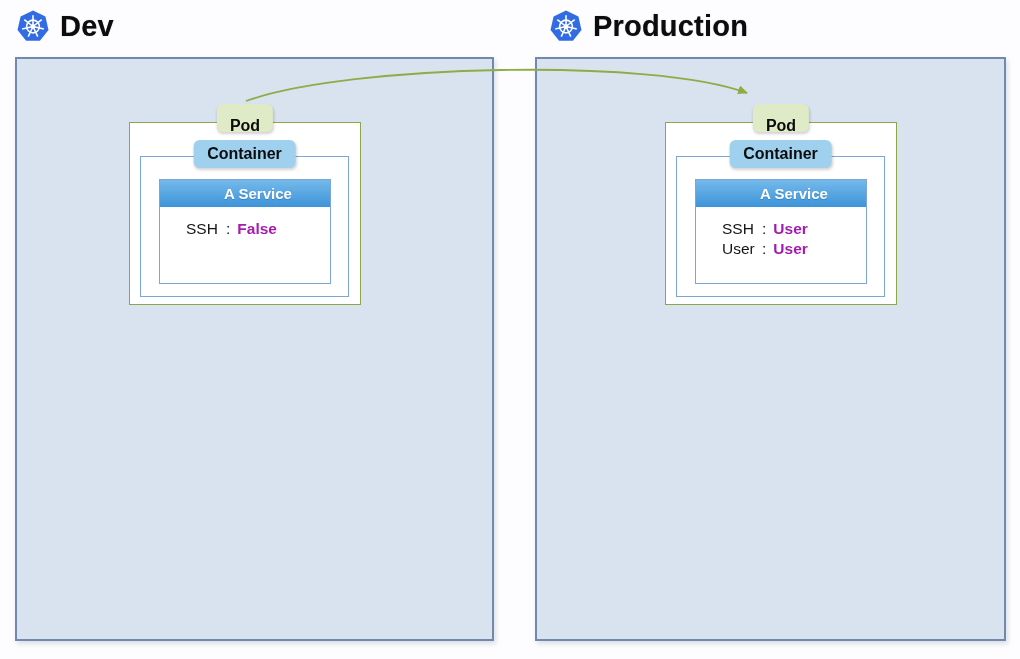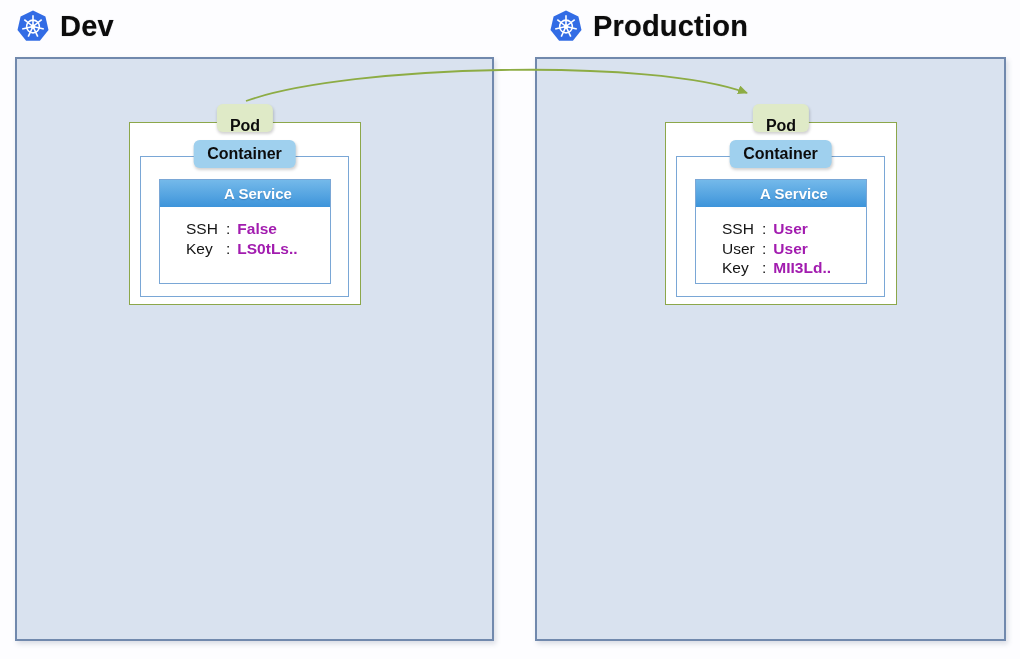--- a/index.html
+++ b/index.html
@@ -133,46 +133,40 @@
   <div class="pod-box dev">
     <div class="pod-label">Pod</div>
     <div class="container-box">
       <div class="container-label">Container</div>
       <div class="service-card">
         <div class="service-header">A Service</div>
         <div class="service-body">
           <div class="field-row">
             <span class="field-label">SSH</span><span class="field-colon">:</span><span class="field-value">False</span>
           </div>
-          <div class="field-row">
-            <span class="field-label">Key</span><span class="field-colon">:</span><span class="field-value">LS0tLs..</span>
-          </div>
         </div>
       </div>
     </div>
   </div>
 </div>
 
 <div class="panel prod">
   <div class="pod-box prod">
     <div class="pod-label">Pod</div>
     <div class="container-box">
       <div class="container-label">Container</div>
       <div class="service-card">
         <div class="service-header">A Service</div>
         <div class="service-body">
           <div class="field-row">
             <span class="field-label">SSH</span><span class="field-colon">:</span><span class="field-value">User</span>
           </div>
           <div class="field-row">
             <span class="field-label">User</span><span class="field-colon">:</span><span class="field-value">User</span>
           </div>
-          <div class="field-row">
-            <span class="field-label">Key</span><span class="field-colon">:</span><span class="field-value">MII3Ld..</span>
-          </div>
         </div>
       </div>
     </div>
   </div>
 </div>
 
 <svg class="arrow-overlay" viewBox="0 0 1020 659" aria-hidden="true">
   <defs>
     <marker id="arrowhead" markerUnits="userSpaceOnUse" markerWidth="11" markerHeight="9" refX="9" refY="4.5" orient="auto">
       <path d="M0,0 L10,4.5 L0,9 z" fill="#8dac44"></path>

